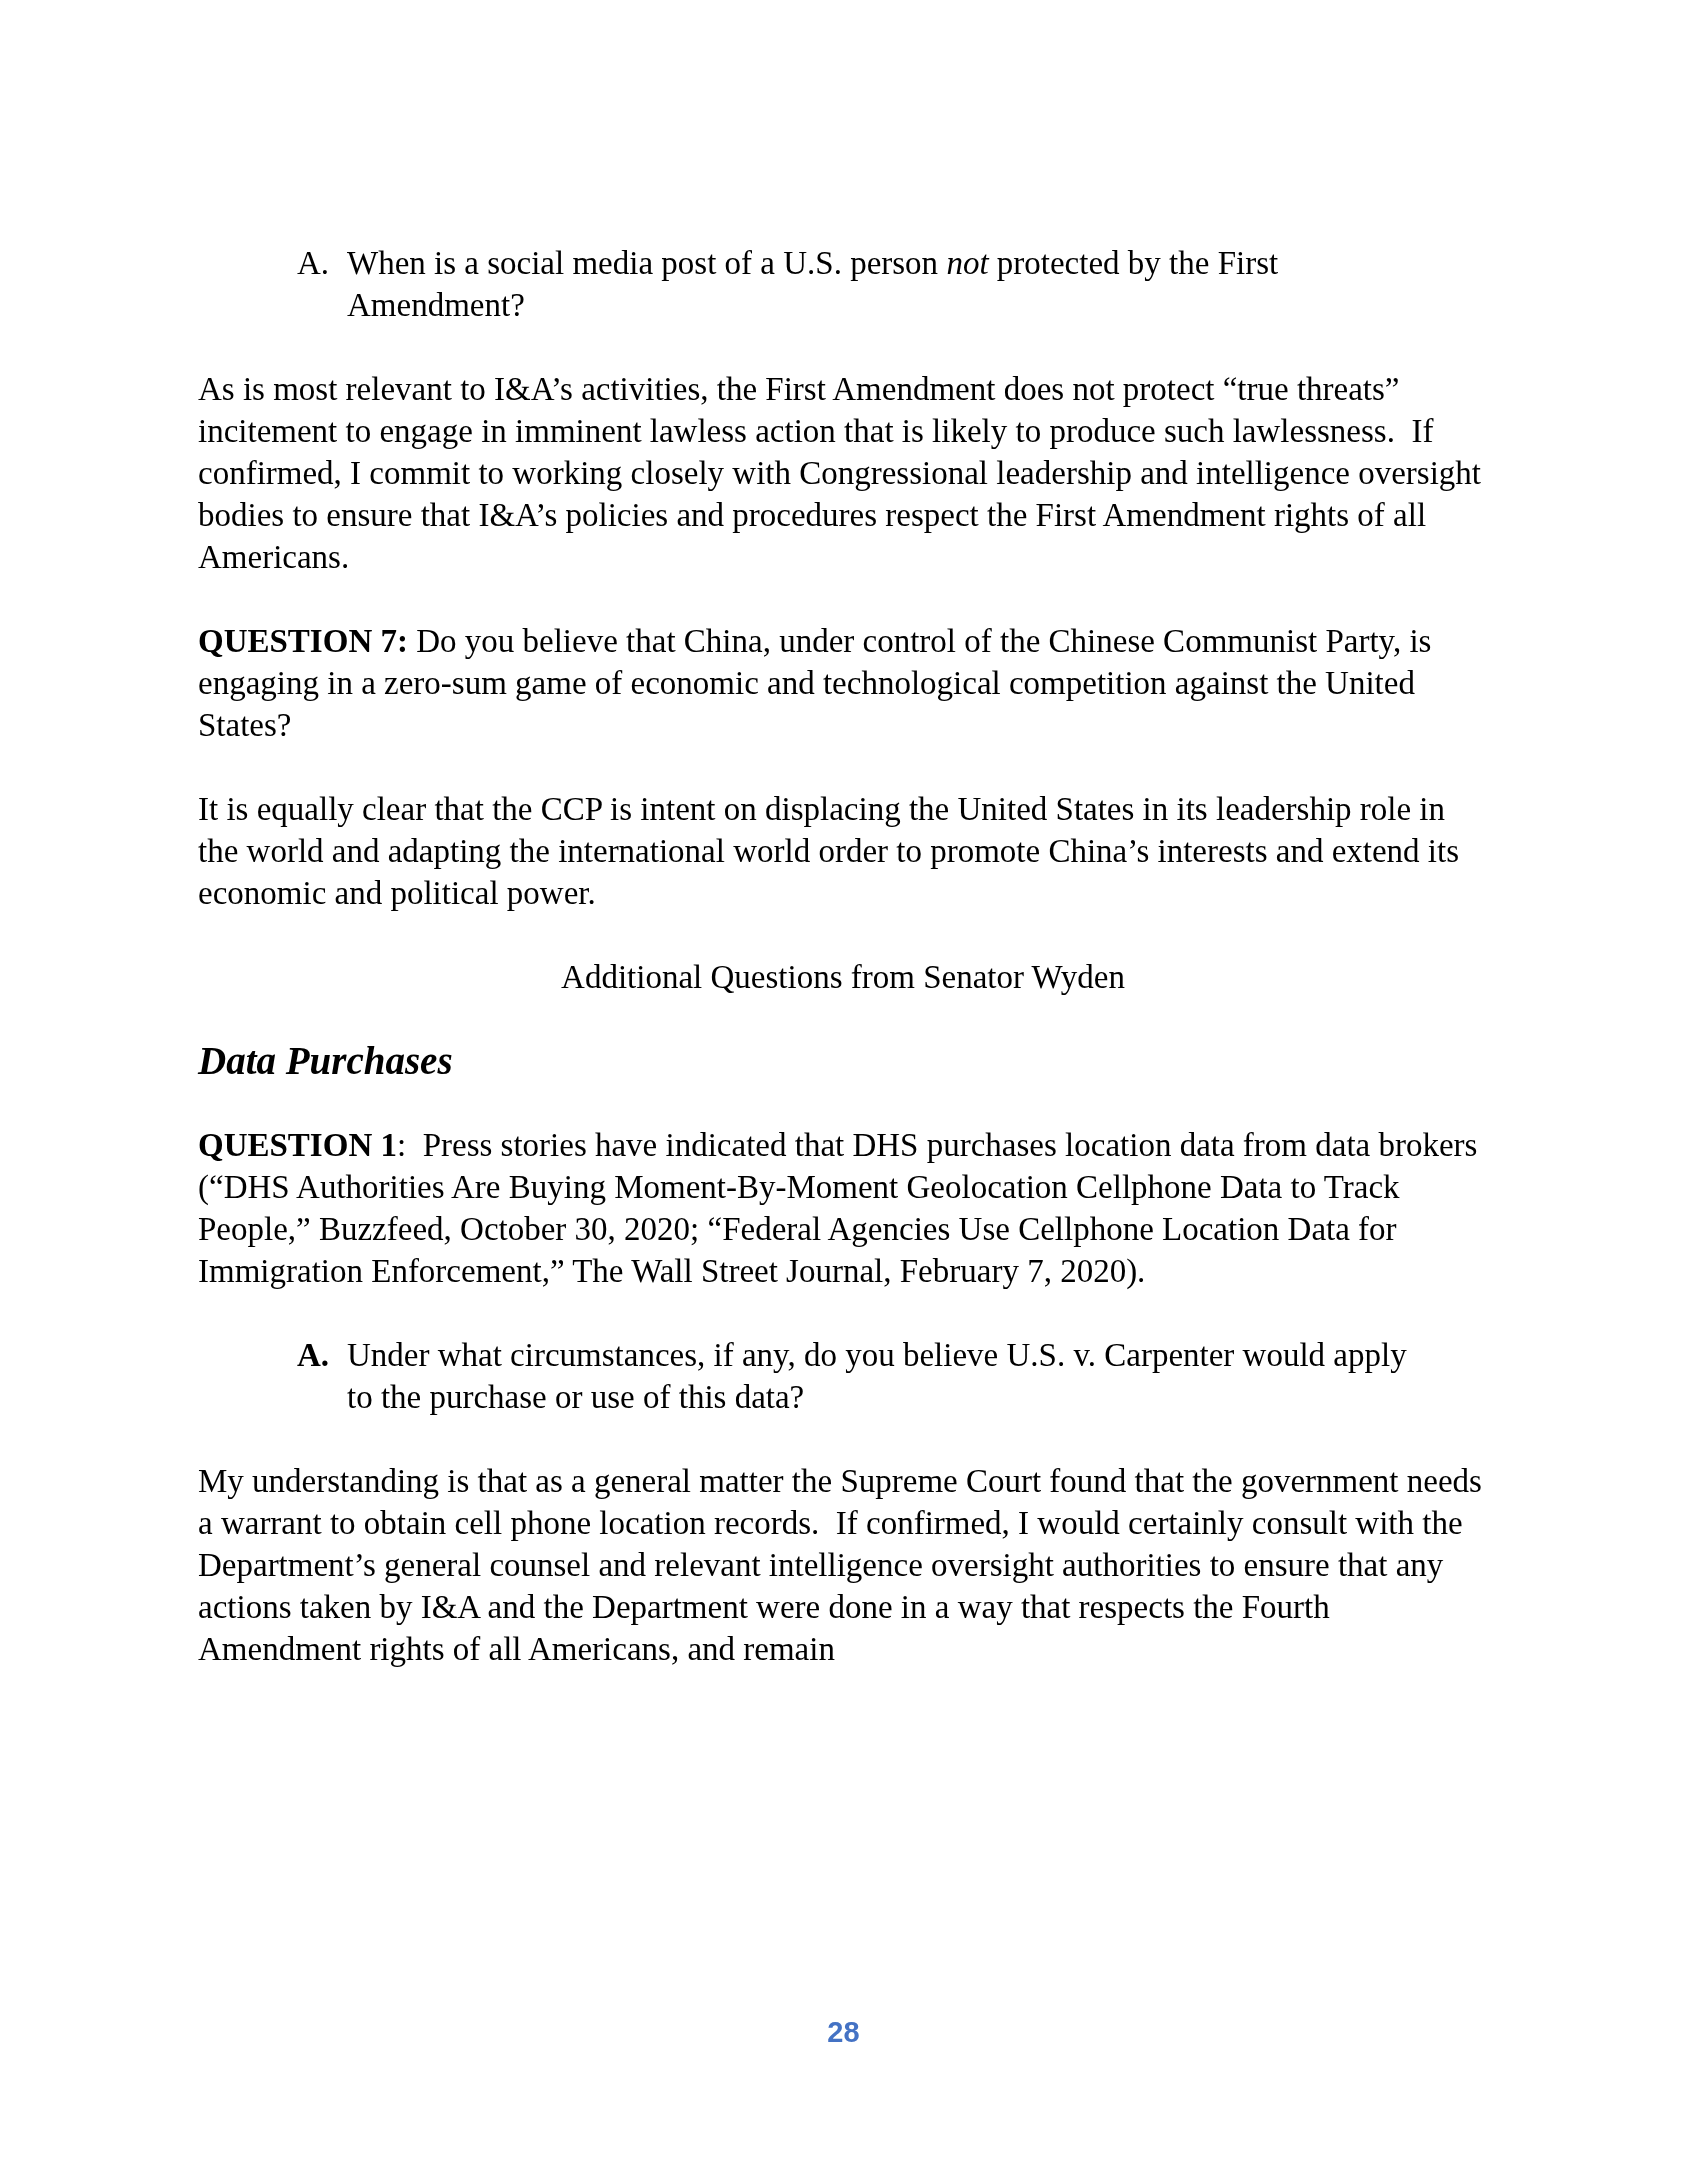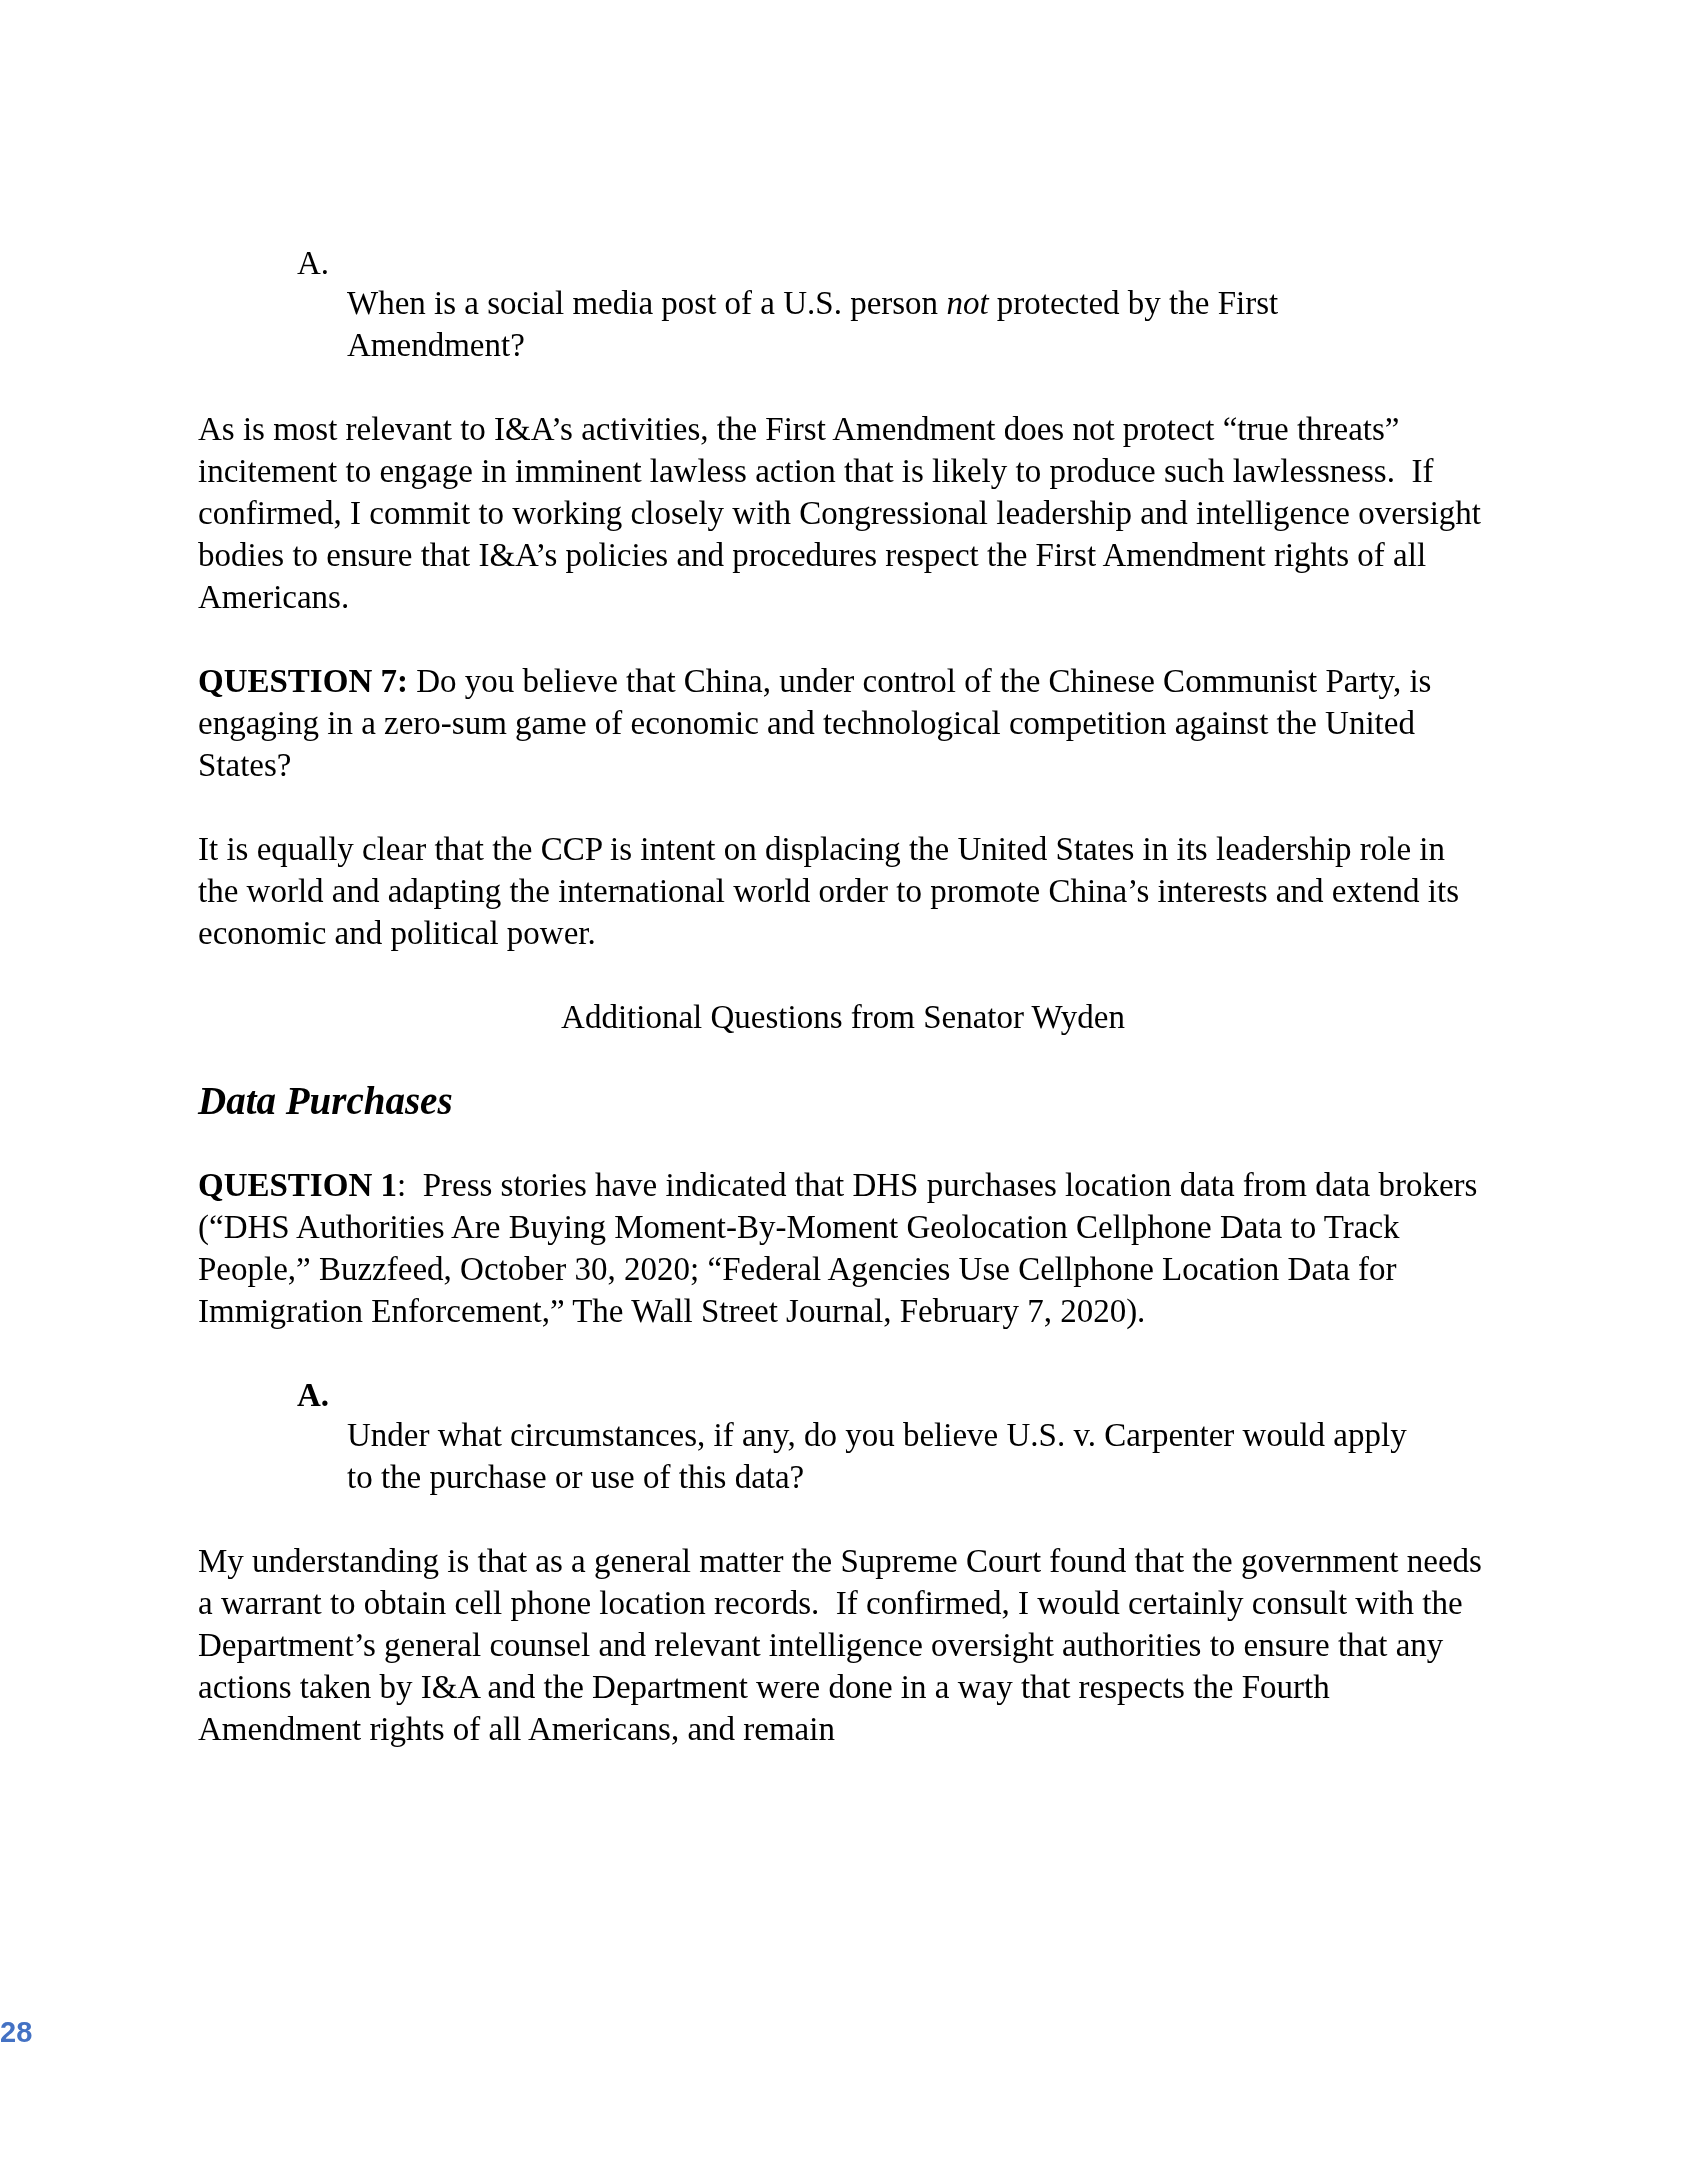--- a/index.html
+++ b/index.html
@@ -37,21 +37,20 @@
     display: flex;
     margin-left: 99px;
     width: 1141px;
   }
   .marker {
     flex: none;
     width: 50px;
   }
   .item-text {
     flex: 1 1 auto;
-    margin-top: 40px;
   }
   .bold {
     font-weight: bold;
   }
   em {
     font-style: italic;
   }
   .qlabel {
     font-weight: bold;
   }
@@ -65,20 +64,21 @@
     font-weight: bold;
     font-style: italic;
     font-size: 39px;
     line-height: 42px;
   }
   footer.page-footer {
     position: absolute;
     top: 2010px;
     left: 0;
     width: 1687px;
+    text-align: center;
   }
   .page-num {
     font-family: "Liberation Sans", "DejaVu Sans", sans-serif;
     font-size: 29px;
     line-height: 34px;
     font-weight: 700;
     color: #4472C4;
   }
 </style>
 </head>

